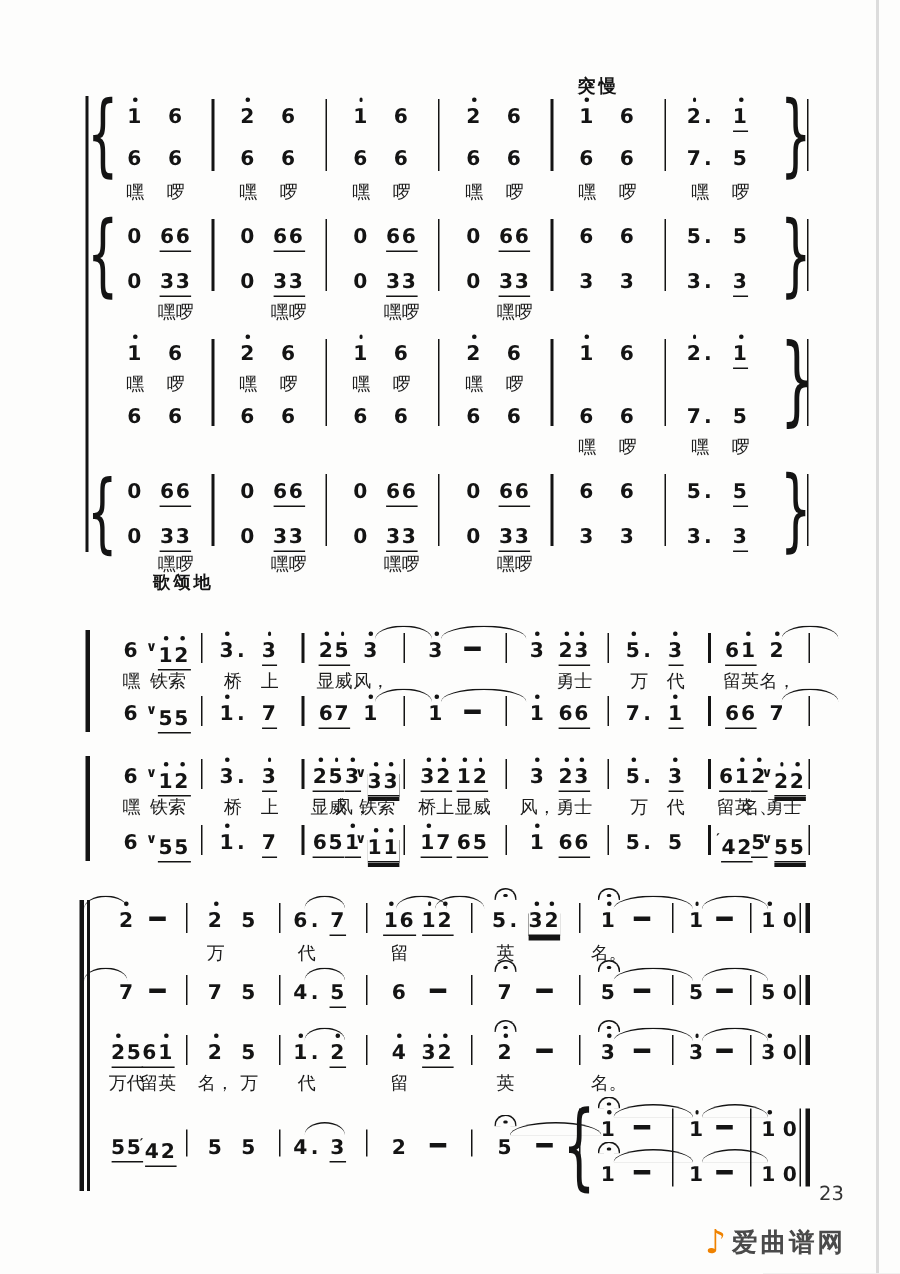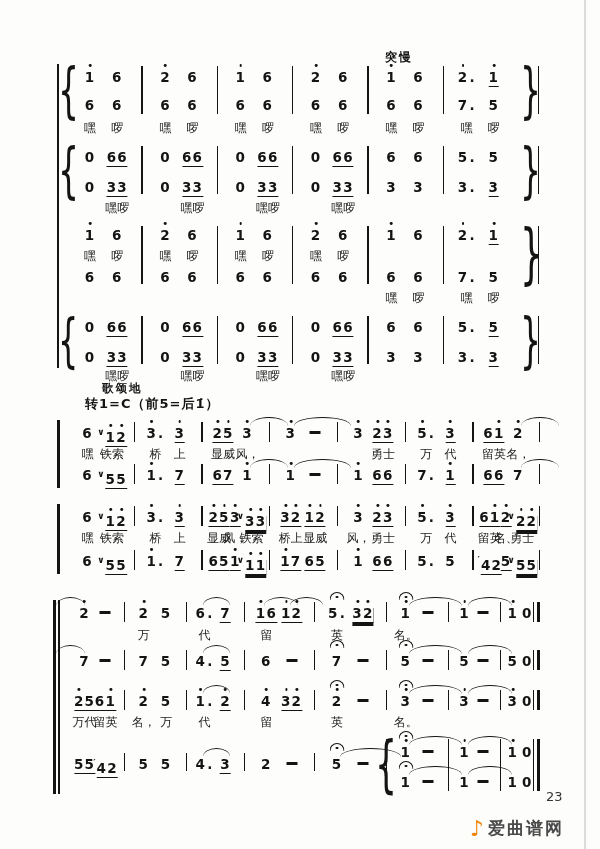--- a/index.html
+++ b/index.html
@@ -37,21 +37,20 @@
   .fer::after{content:"";position:absolute;left:50%;top:2.5px;width:2.8px;height:2.8px;
        margin-left:-1.4px;background:#141414;border-radius:50%}
   .brace{position:absolute;color:#141414;font-family:"DejaVu Sans",sans-serif;font-weight:400}
 </style>
 </head>
 <body>
 
 <div class="page">
   <div class="mark tempo">突慢</div>
   <div class="mark expr">歌颂地</div>
-  <div class="mark key">转1=C（前5=后1̇）</div>
 
   <div id="score">
       <div class="vline" style="left: 57px; top: 64px; width: 2px; height: 304px;"></div>
       <span class="brace" style="left: 58px; top: 66px; font-size: 60px; line-height: 48px; transform: scaleX(0.55); transform-origin: 0px 50%;">{</span>
       <span class="brace" style="left: 58px; top: 146px; font-size: 60px; line-height: 48px; transform: scaleX(0.55); transform-origin: 0px 50%;">{</span>
       <span class="brace" style="left: 520px; top: 66px; font-size: 60px; line-height: 48px; transform: scaleX(0.55); transform-origin: 0px 50%;">}</span>
       <span class="brace" style="left: 520px; top: 146px; font-size: 60px; line-height: 48px; transform: scaleX(0.55); transform-origin: 0px 50%;">}</span>
       <div class="vline" style="left: 538px; top: 66px; width: 1.3px; height: 48px;"></div>
       <div class="vline" style="left: 538px; top: 146px; width: 1.3px; height: 48px;"></div>
       <div class="vline" style="left: 141.33px; top: 66px; width: 1.3px; height: 48px;"></div>

